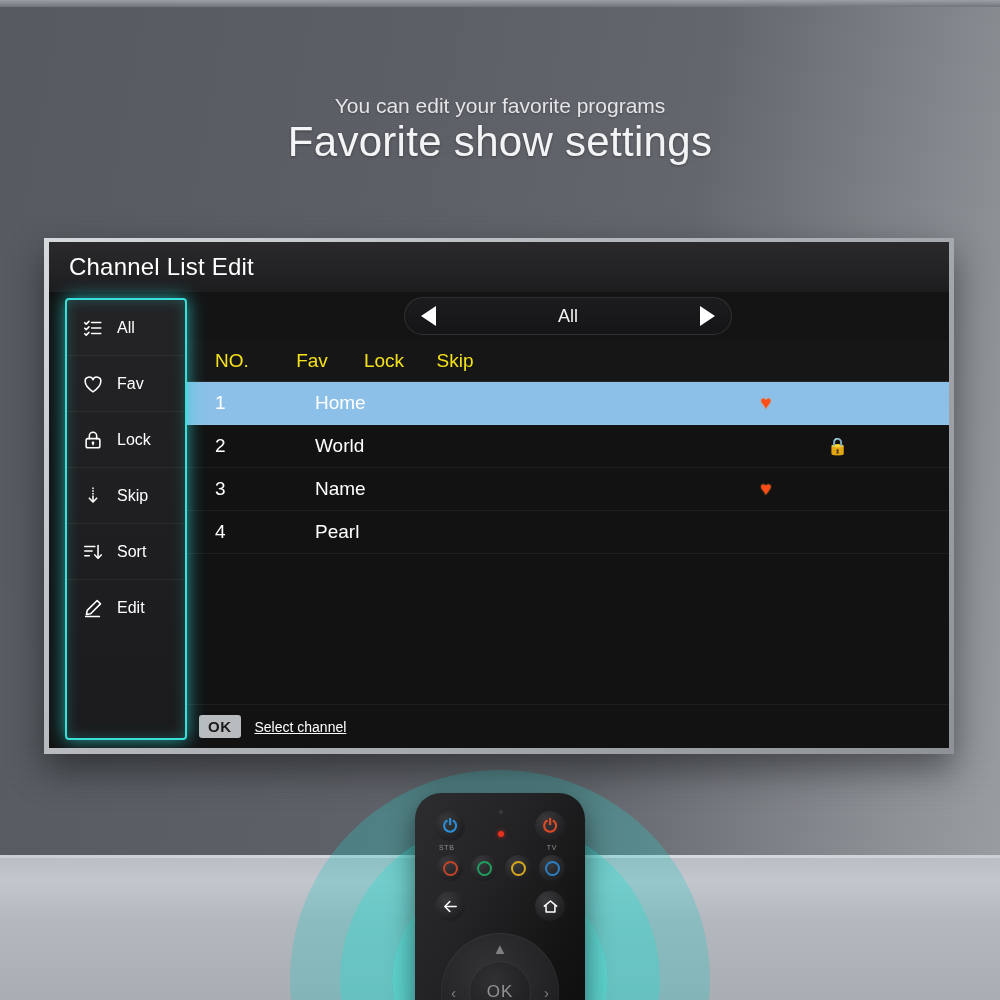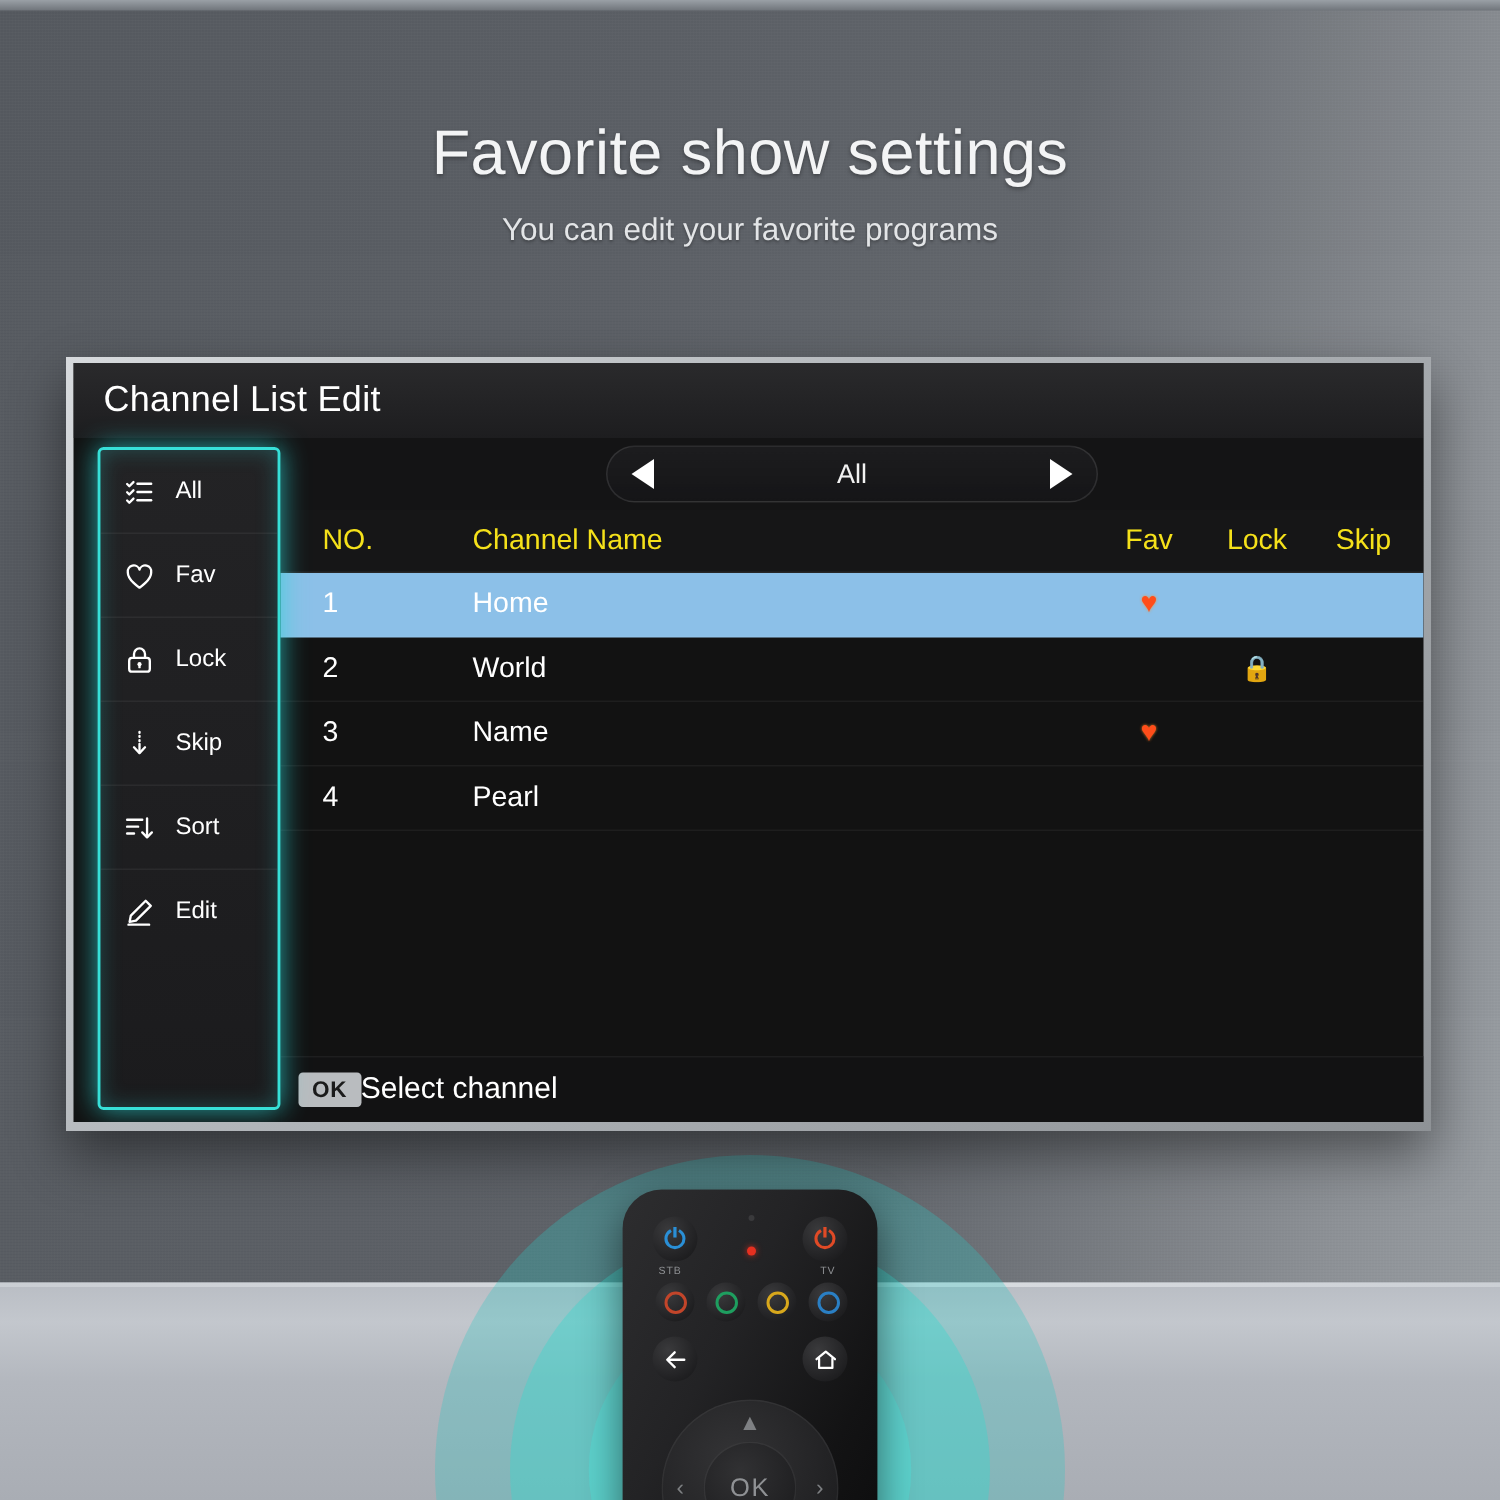--- a/index.html
+++ b/index.html
@@ -155,21 +155,21 @@
     position:absolute; left:0; right:0; bottom:0; height:44px;
     background:rgba(18,18,19,.92);
     display:flex; align-items:center;
     border-top:1px solid rgba(255,255,255,.05);
   }
   #ok-badge{
     margin-left:12px; background:#b9bcbf; color:#1b1b1b;
     font-size:15px; font-weight:bold; padding:3px 9px; border-radius:3px;
     letter-spacing:.5px;
   }
-  #ok-text{ color:#fff; font-size:20px; }
+  #ok-text{ margin-left:14px; color:#fff; font-size:14px;text-decoration:underline; }
 
   
   #remote{
     position:absolute; left:415px; top:793px; width:170px; height:240px;
     background:linear-gradient(118deg,#2d2d2f 0%,#232325 40%,#131314 78%,#0d0d0e 100%);
     border-radius:26px 26px 12px 12px;
     z-index:7;
     box-shadow:0 10px 26px rgba(0,0,0,.5);
   }
   .rbtn{
@@ -225,22 +225,22 @@
 <body>
 
 <div id="wall">
   <div id="wall-noise"></div>
   <div id="wall-topline"></div>
 </div>
 <div id="floor"></div>
 <div id="floor-line"></div>
 
 <div id="headings">
+  <div id="subtitle">You can edit your favorite programs</div>
   <div id="title">Favorite show settings</div>
-  <div id="subtitle">You can edit your favorite programs</div>
 </div>
 
 <div id="rings">
   <div class="ring r1"></div>
   <div class="ring r2"></div>
   <div class="ring r3"></div>
 </div>
 
 <div id="tv">
   <div id="screen">
@@ -260,21 +260,20 @@
       <div id="navbar">
         <div id="pill">
           <div class="tri tri-l"></div>
           <div class="lab">All</div>
           <div class="tri tri-r"></div>
         </div>
       </div>
 
       <div id="thead">
         <div class="col-no">NO.</div>
-        <div class="col-name">Channel Name</div>
         <div class="col-fav">Fav</div>
         <div class="col-lock">Lock</div>
         <div class="col-skip">Skip</div>
       </div>
 
       <div id="rows">
           <div class="row sel">
             <div class="col-no">1</div>
             <div class="col-name">Home</div>
             <div class="col-fav"><span class="heart">♥</span></div>

